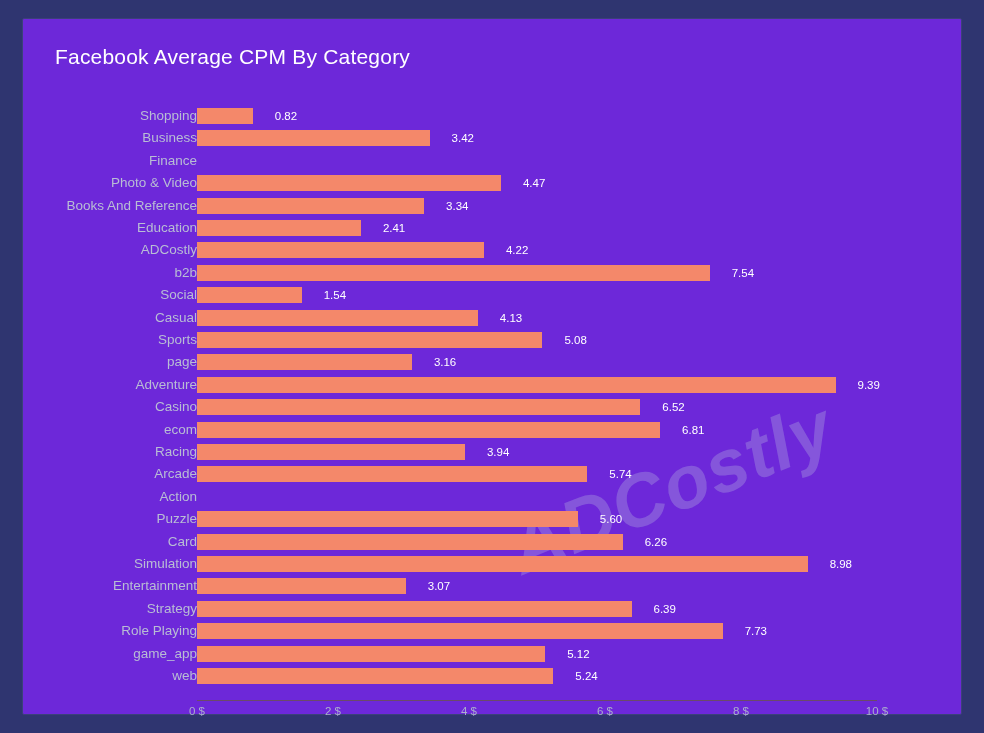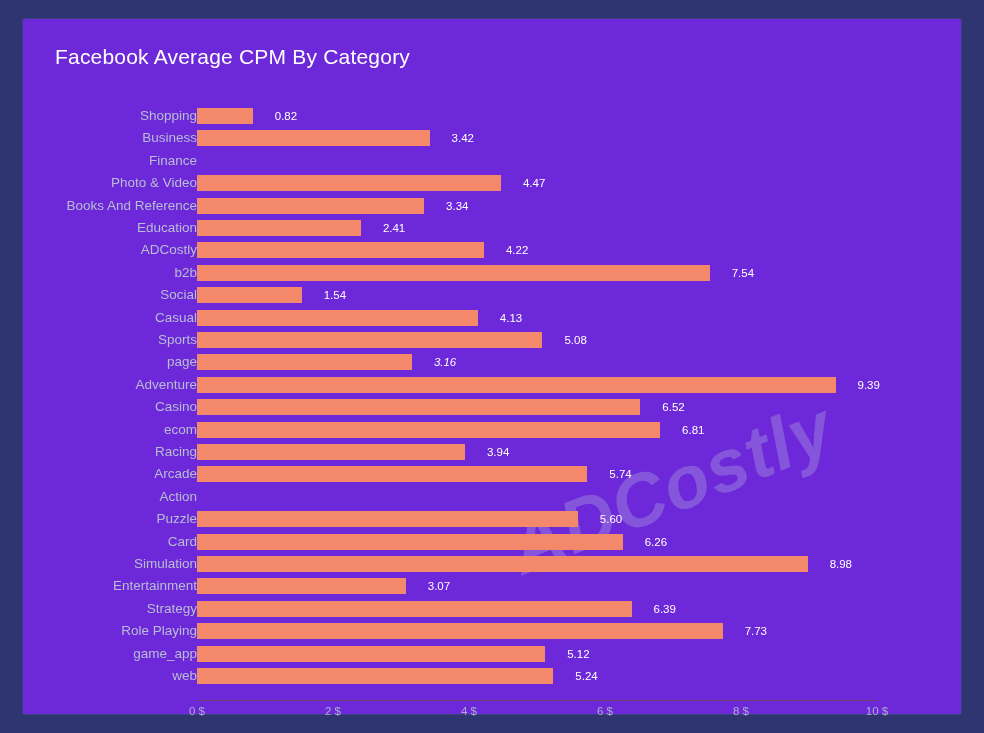--- a/index.html
+++ b/index.html
@@ -209,21 +209,21 @@
         <div class="cat-label">Sports</div>
         <div class="bar-track" style="width: 680px;">
           <div class="bar-fill" style="width: 345.44px; background: rgb(244, 136, 106);"></div>
           <div class="bar-value" style="left: 345.44px; color: rgb(255, 255, 255);">5.08</div>
         </div>
       </div>
       <div class="bar-row" style="top: 332.4px;">
         <div class="cat-label">page</div>
         <div class="bar-track" style="width: 680px;">
           <div class="bar-fill" style="width: 214.88px; background: rgb(244, 136, 106);"></div>
-          <div class="bar-value" style="left: 214.88px; color: rgb(255, 255, 255); font-style: italic;">3.16</div>
+          <div class="bar-value" style="left: 214.88px; color: rgb(255, 255, 255);">3.16</div>
         </div>
       </div>
       <div class="bar-row" style="top: 354.8px;">
         <div class="cat-label">Adventure</div>
         <div class="bar-track" style="width: 680px;">
           <div class="bar-fill" style="width: 638.52px; background: rgb(244, 136, 106);"></div>
           <div class="bar-value" style="left: 638.52px; color: rgb(255, 255, 255);">9.39</div>
         </div>
       </div>
       <div class="bar-row" style="top: 377.2px;">

